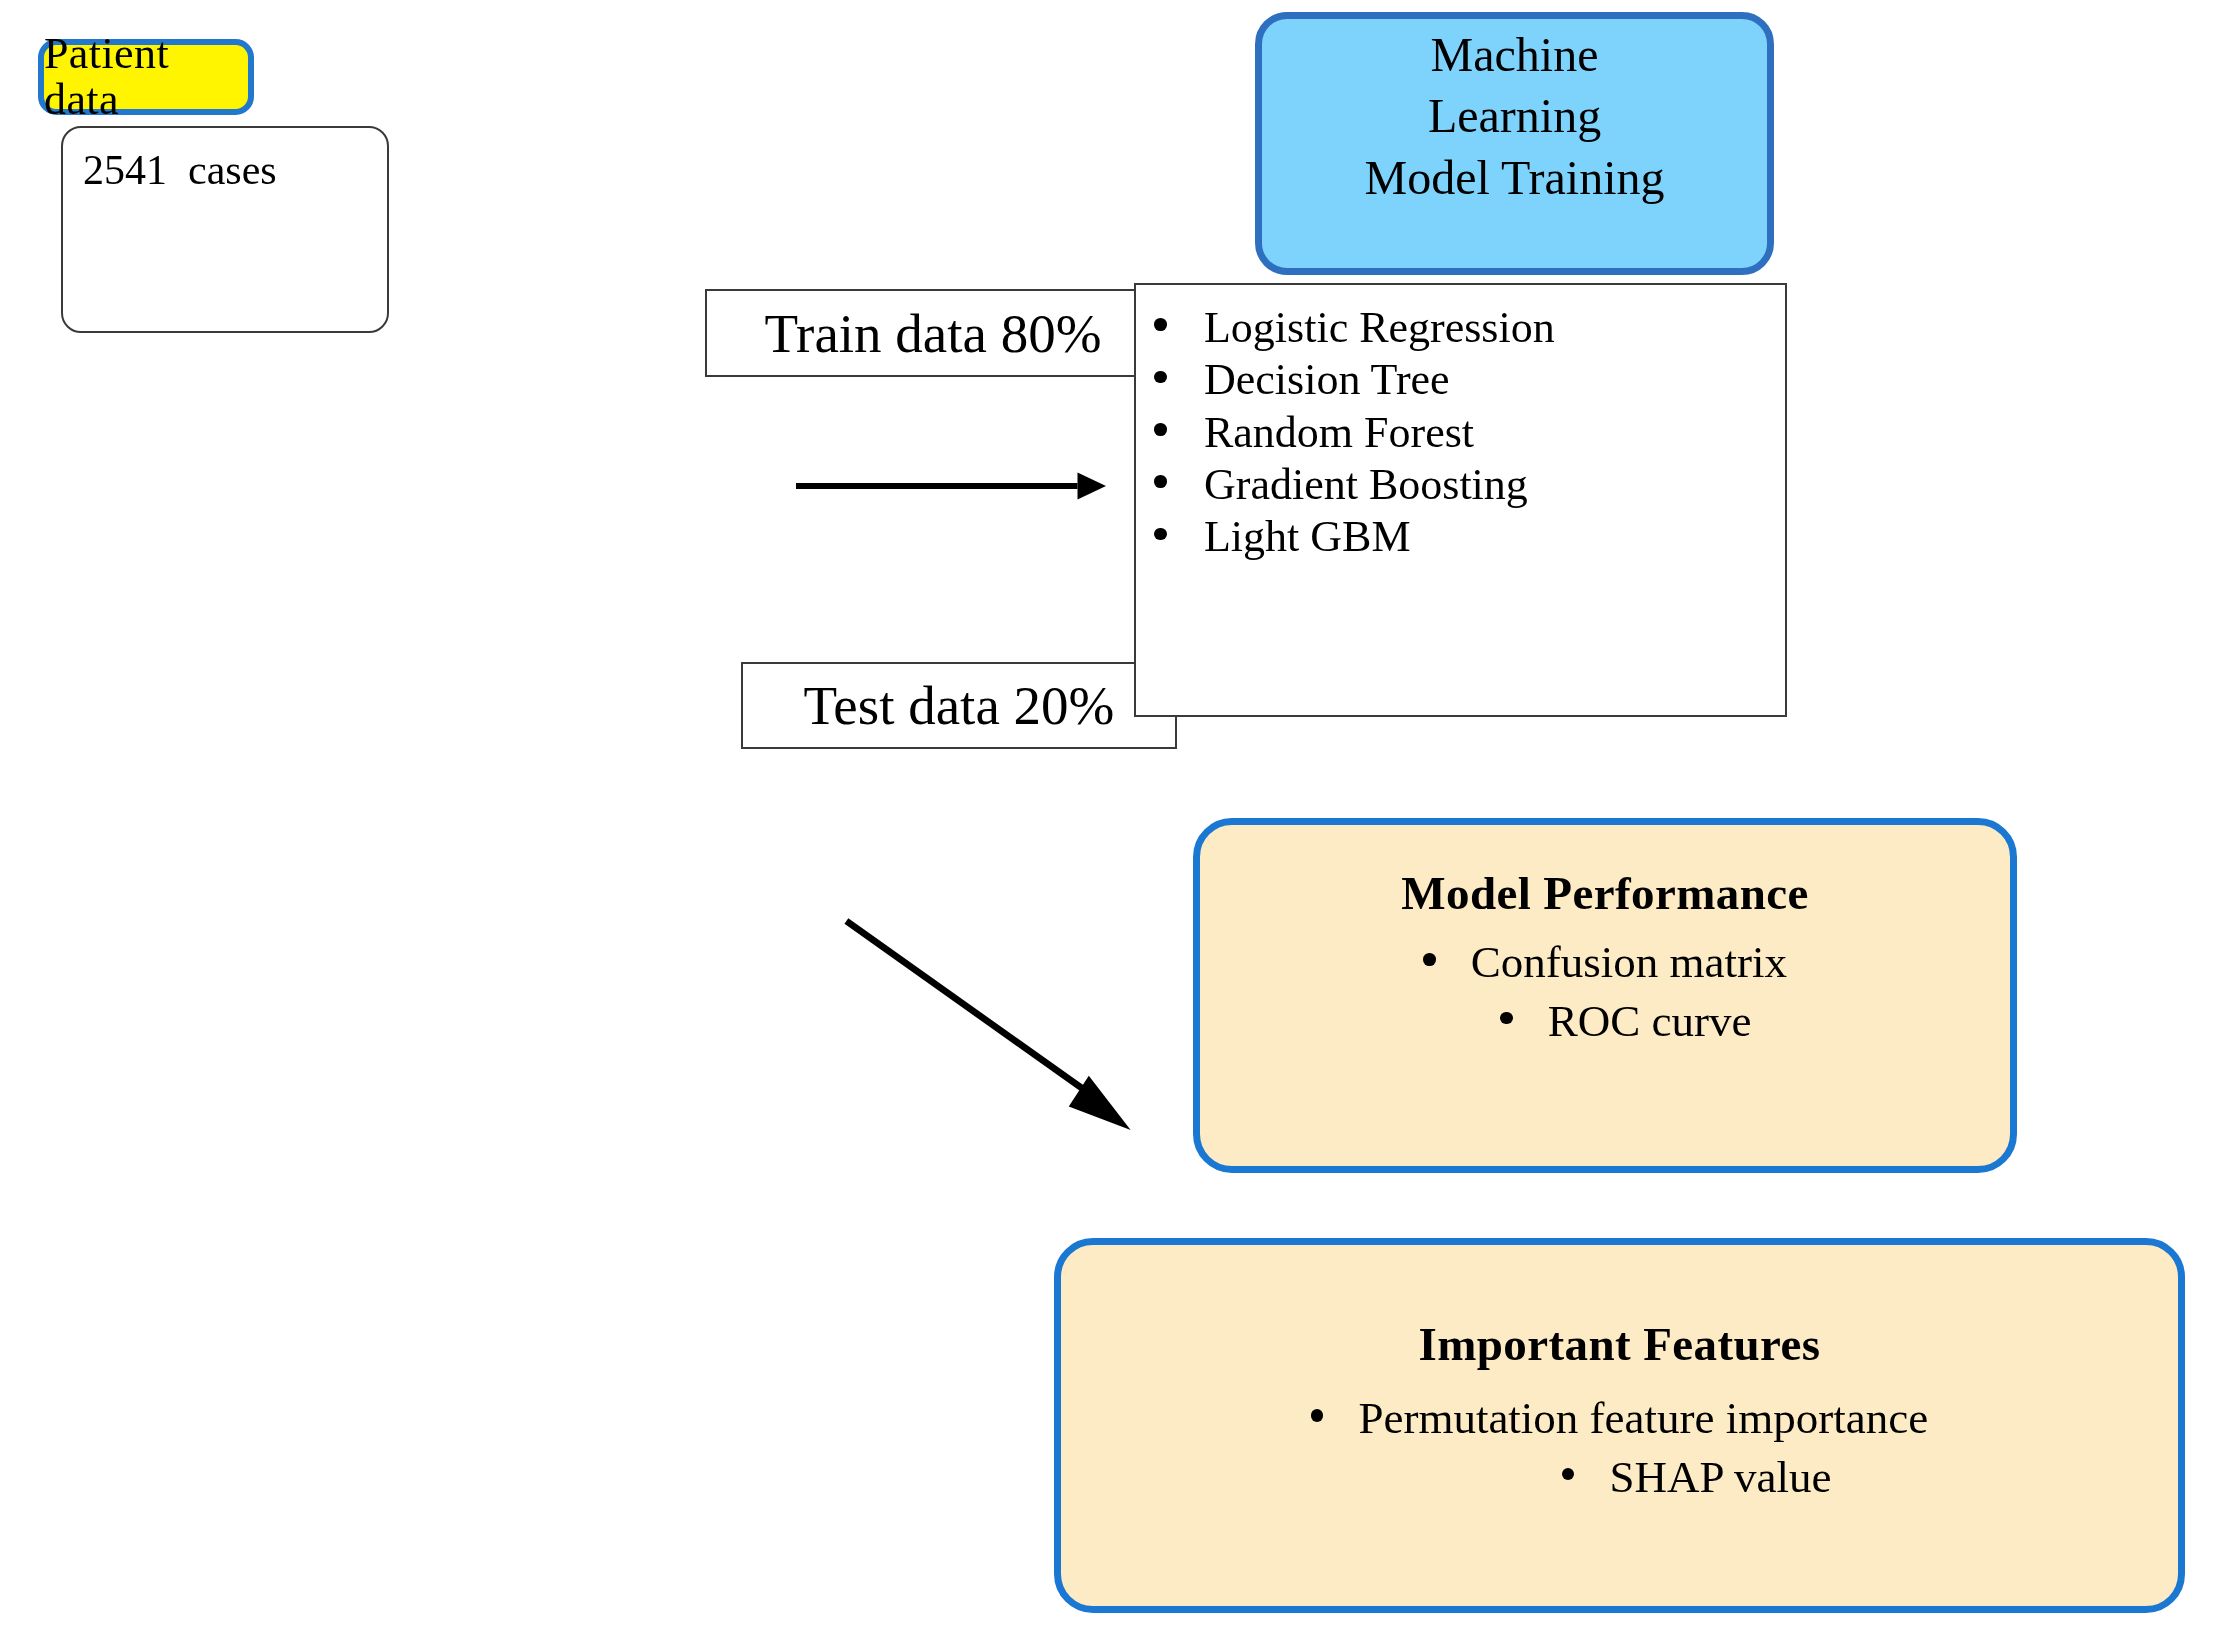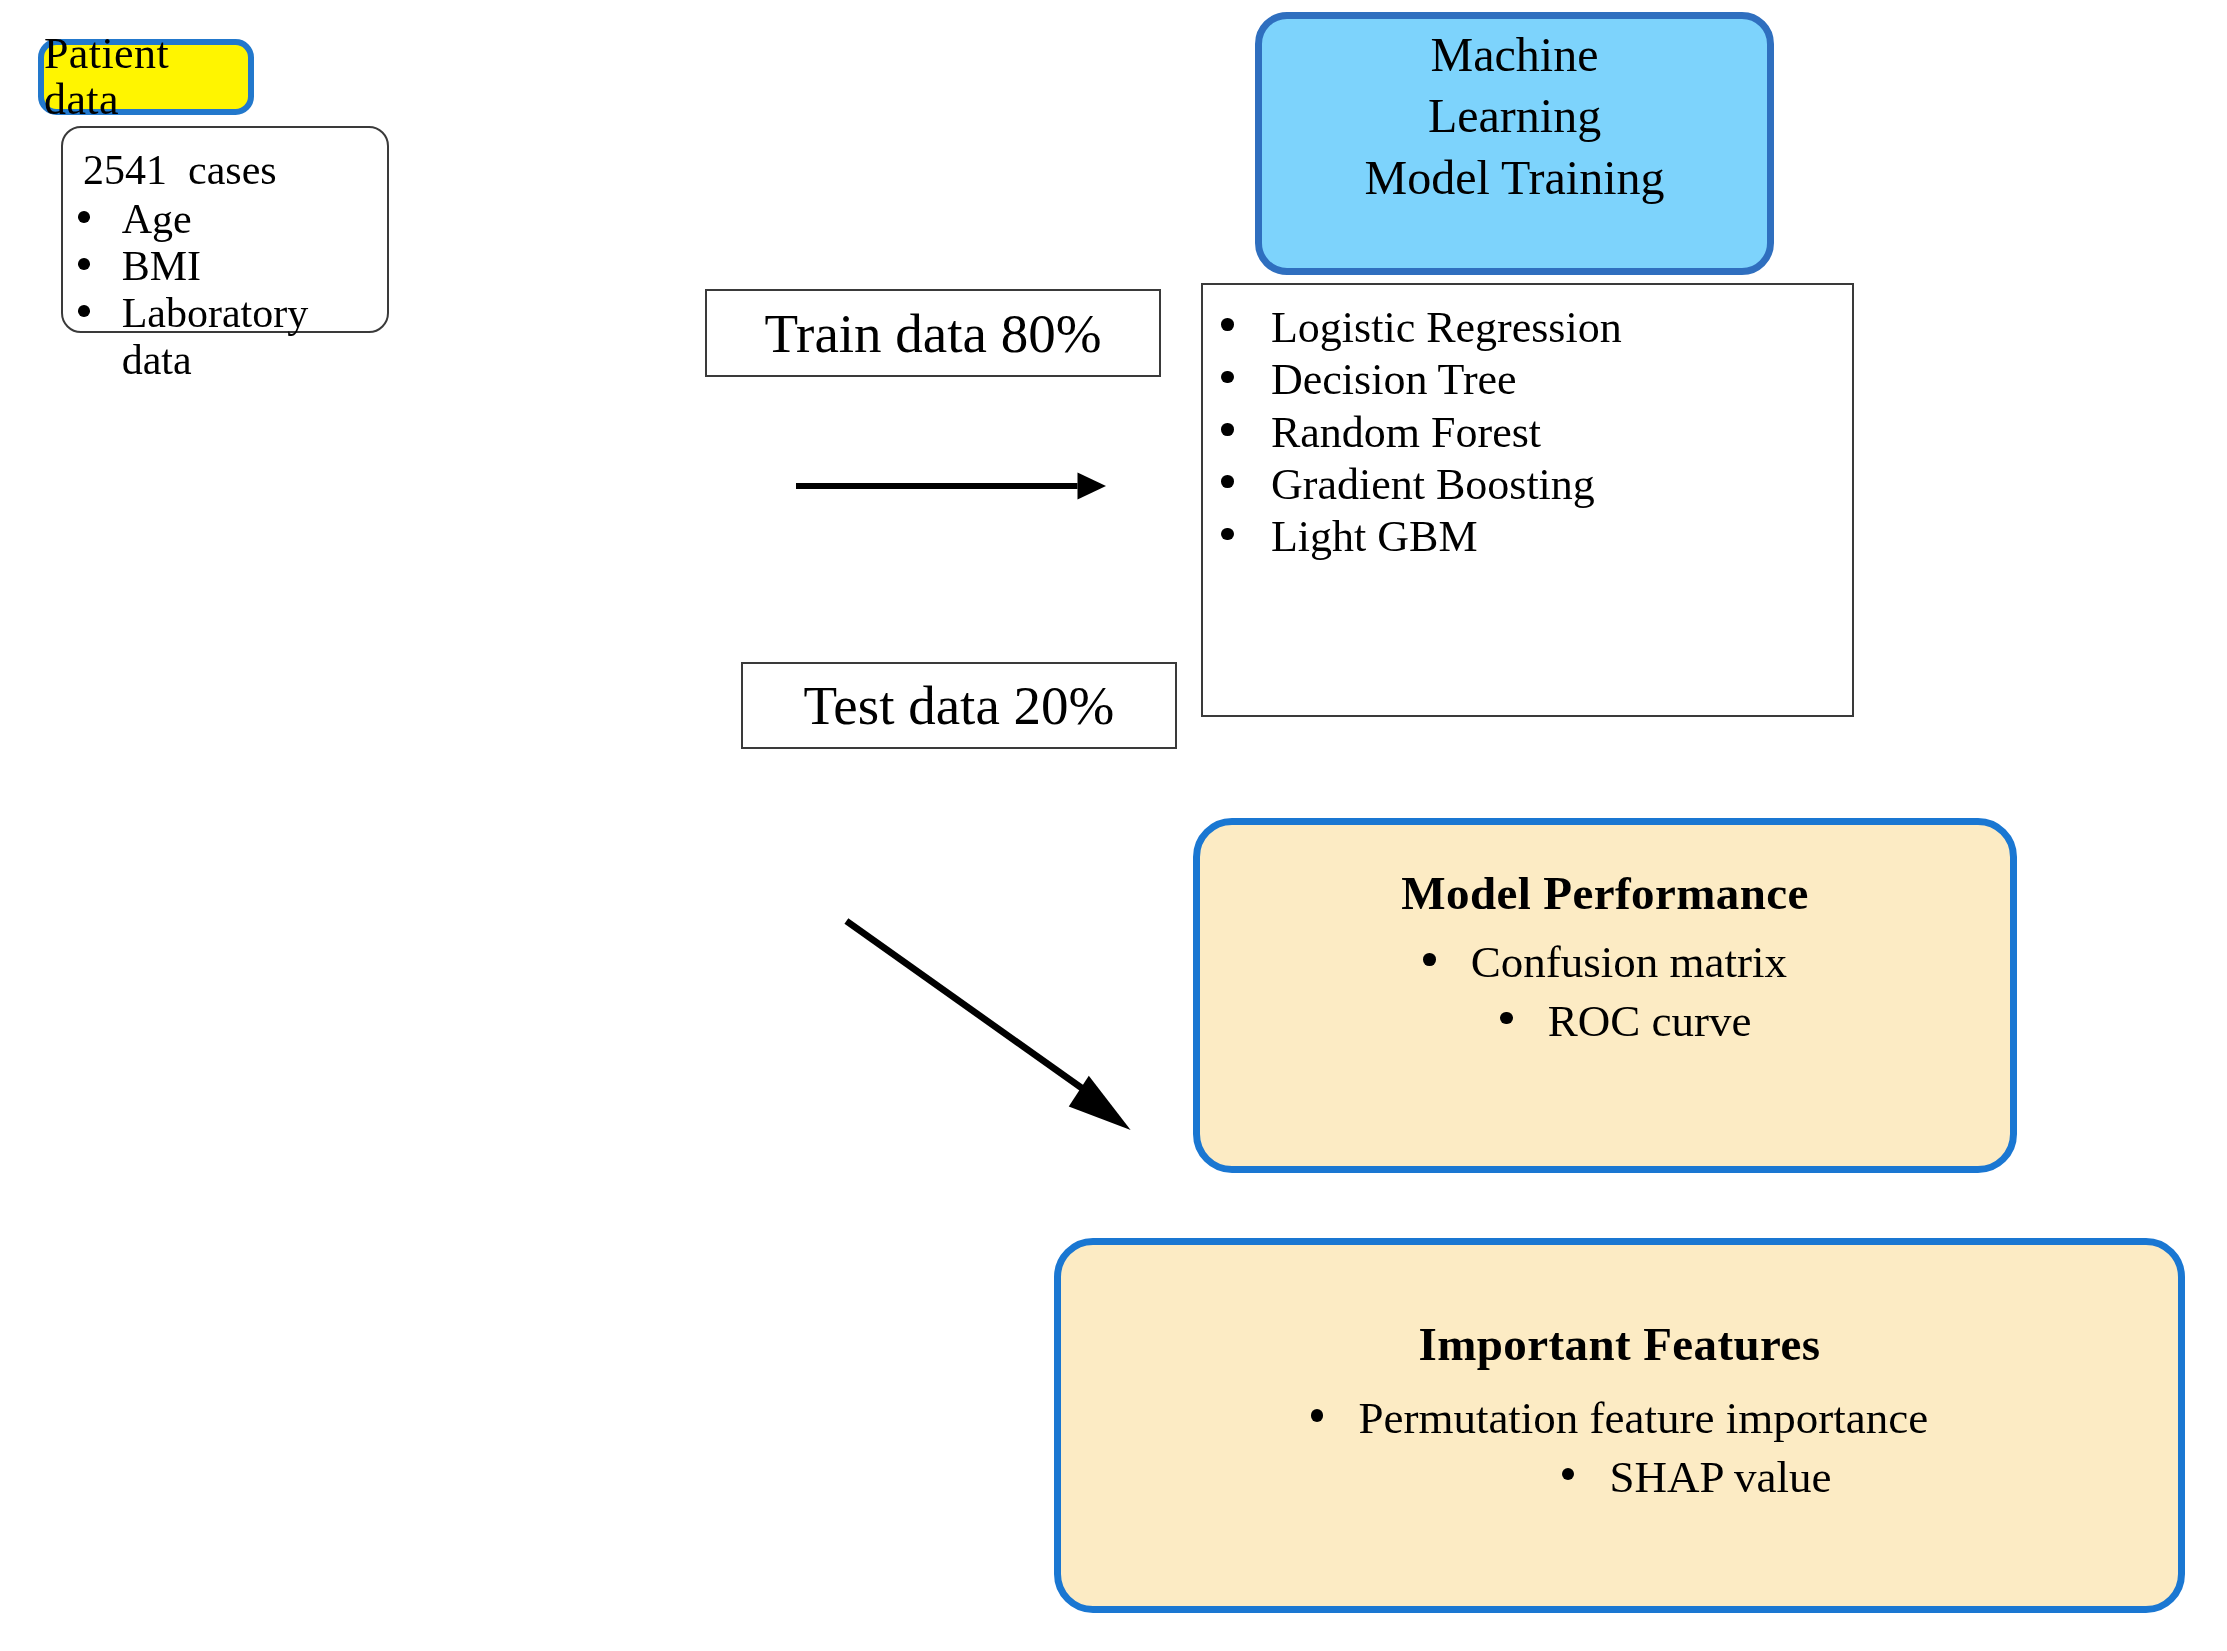--- a/index.html
+++ b/index.html
@@ -106,21 +106,21 @@
     padding-top: 5px;
   }
   #ml-title-box .ml-line {
     font-size: 48px;
     line-height: 1.28;
     text-align: center;
   }
 
   
   #ml-algorithms-box {
-    left: 1201px;
+    left: 1134px;
     top: 283px;
     width: 653px;
     height: 434px;
     padding-top: 17px;
   }
   #ml-algorithms-box .bullet-list li {
     margin-left: 18.4px;
     font-size: 44px;
     line-height: 1.19;
   }
@@ -246,34 +246,20 @@
 <body>
 
 <div id="canvas">
 
   <div class="rounded-box" id="patient-data-box">
     <div class="title-text">Patient data</div>
   </div>
 
   <div class="plain-box" id="patient-detail-box">
     <div class="case-count">2541  cases</div>
-    <ul class="bullet-list">
-      <li>
-        <span class="bullet-dot"></span>
-        <span>Age</span>
-      </li>
-      <li>
-        <span class="bullet-dot"></span>
-        <span>BMI</span>
-      </li>
-      <li>
-        <span class="bullet-dot"></span>
-        <span>Laboratory data</span>
-      </li>
-    </ul>
   </div>
 
   <div class="split-label" id="train-split-box">
     <span>Train data 80%</span>
   </div>
 
   <div class="split-label" id="test-split-box">
     <span>Test data 20%</span>
   </div>
 

